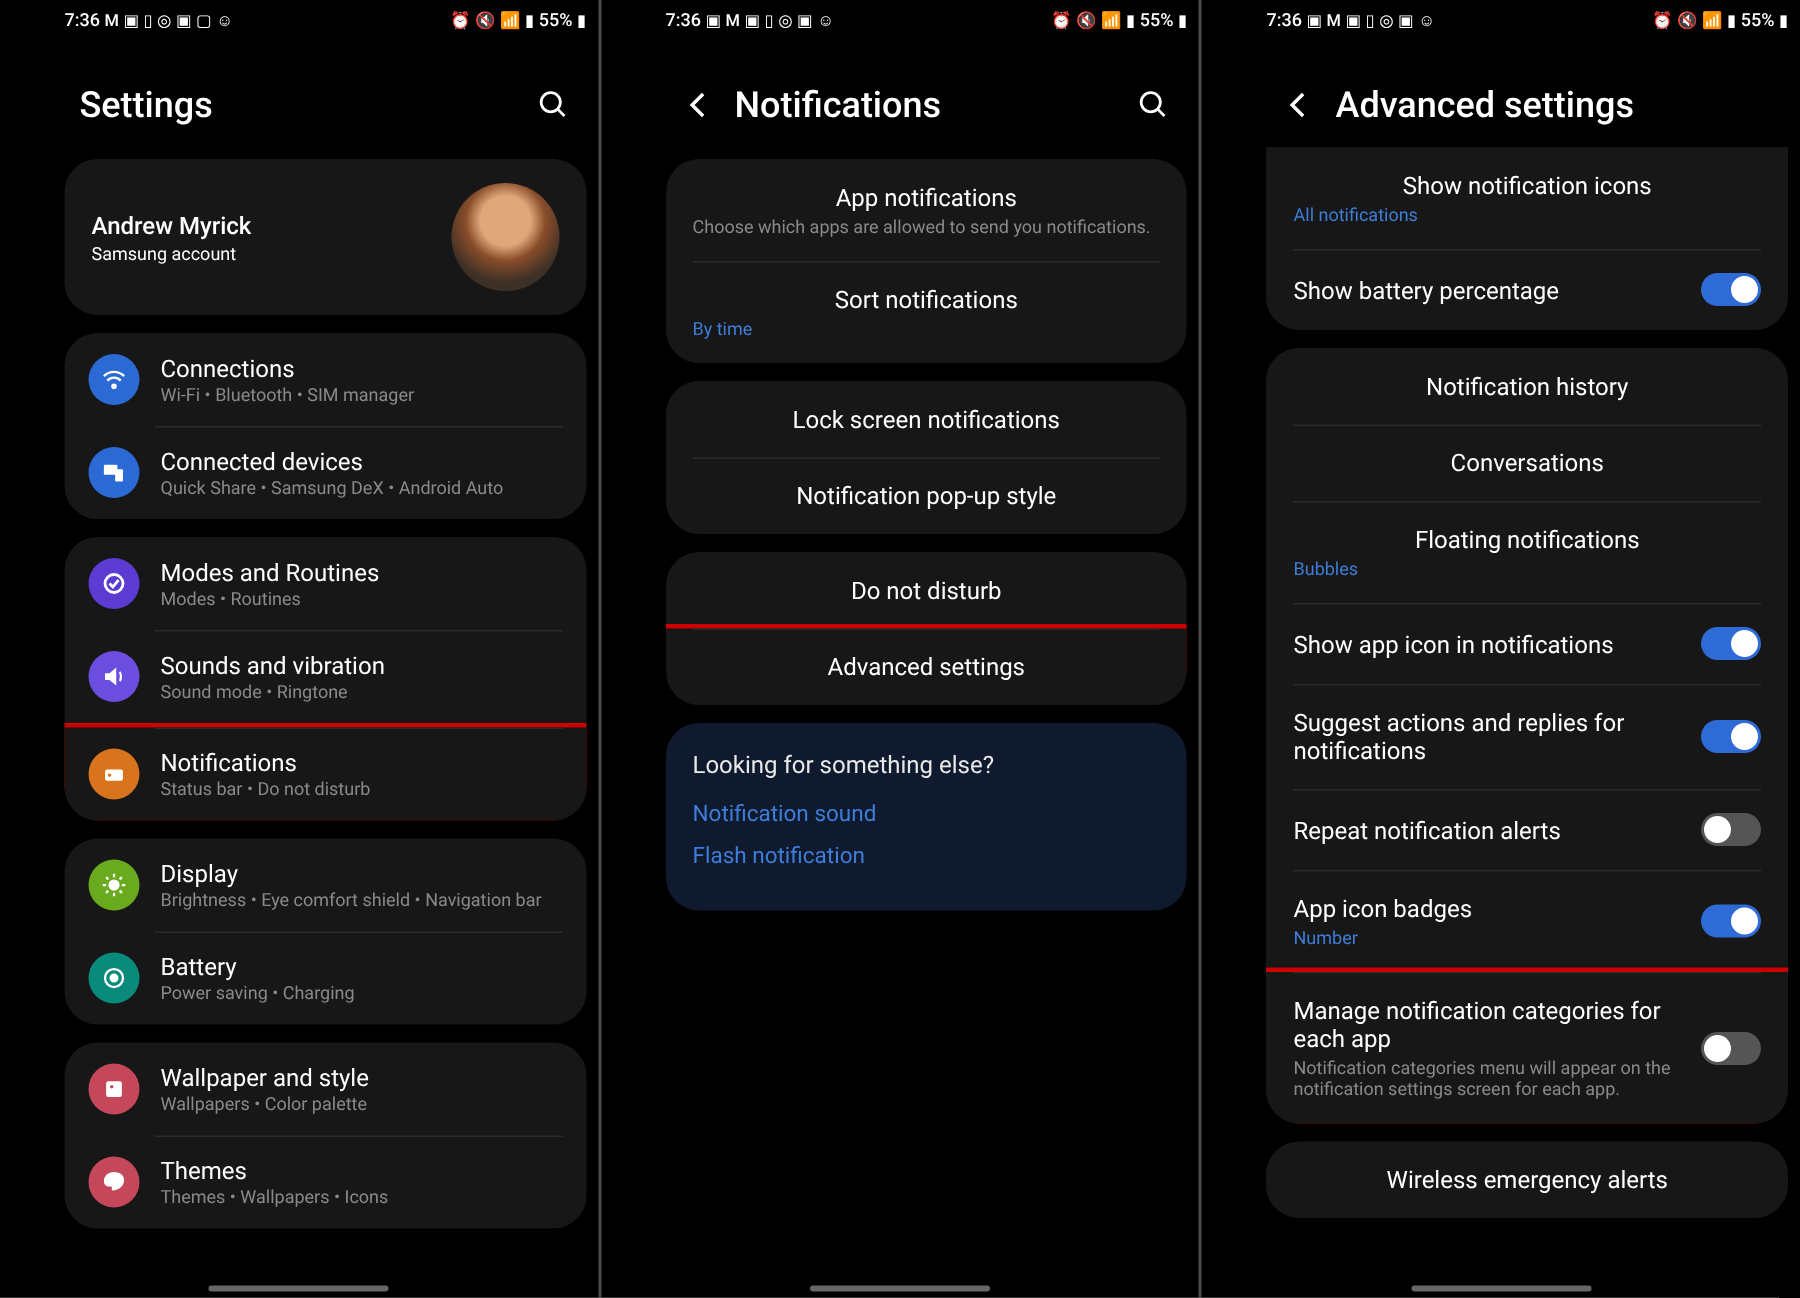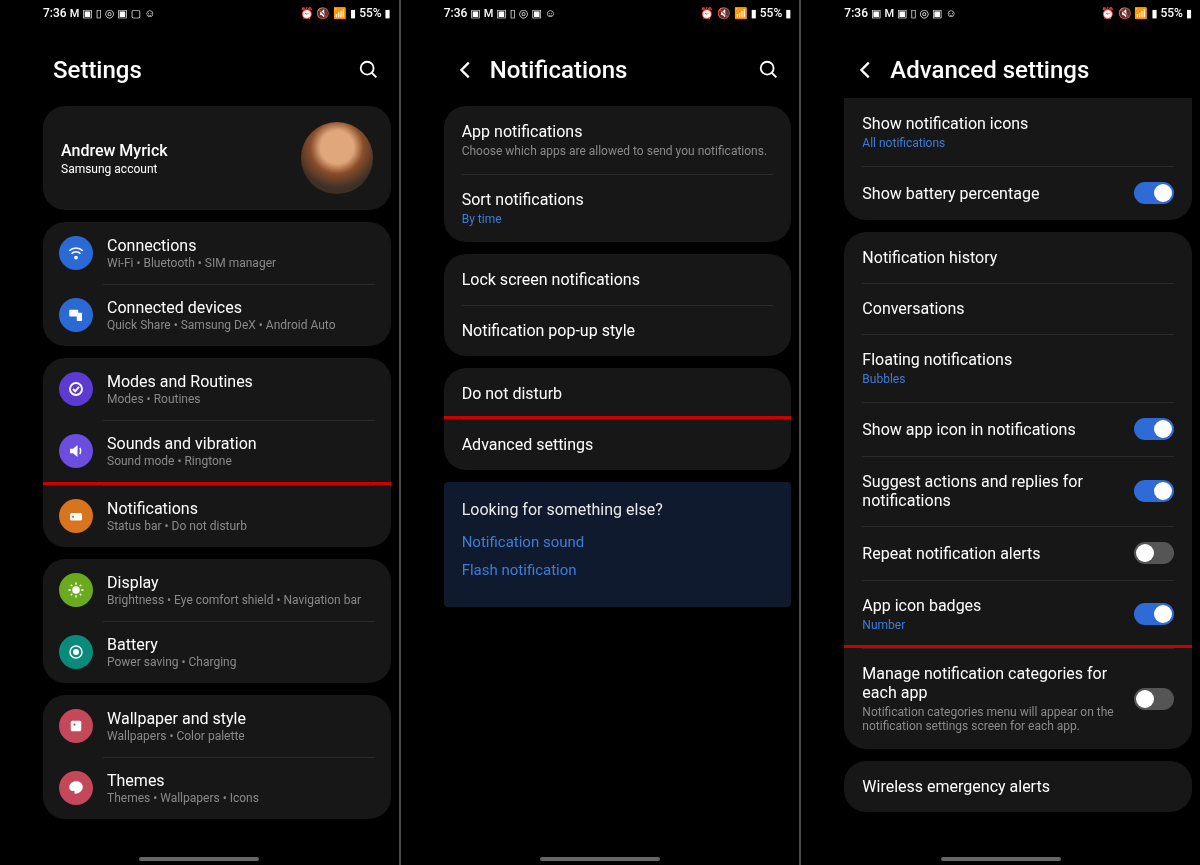--- a/index.html
+++ b/index.html
@@ -109,26 +109,26 @@
   .srow {
     padding: 16px 18px;
     position: relative;
   }
   .srow + .srow::before {
     content: "";
     position: absolute;
     top: 0; left: 18px; right: 18px;
     height: 1px; background: #2b2b2b;
   }
-  .srow-title { font-size: 16px; color: #fff; }
+  .srow-title { font-size: 16px; color: #fff; text-align: center; }
   .srow-sub  { font-size: 12px; color: #8a8a8a; margin-top: 3px; }
   .srow-sub.link { color: #3e7dd8; }
   .help-card {
     background: #0f1a2e;
-    border-radius: 4px;
+    border-radius: 22px;
     padding: 18px;
   }
   .help-title { font-size: 16px; color: #e9e9e9; margin-bottom: 14px; }
   .help-link  { font-size: 15px; color: #3e7dd8; margin: 10px 0; }
   
   .trow {
     display: flex; align-items: center;
     padding: 16px 18px; gap: 12px; position: relative;
   }
   .trow + .trow::before,

